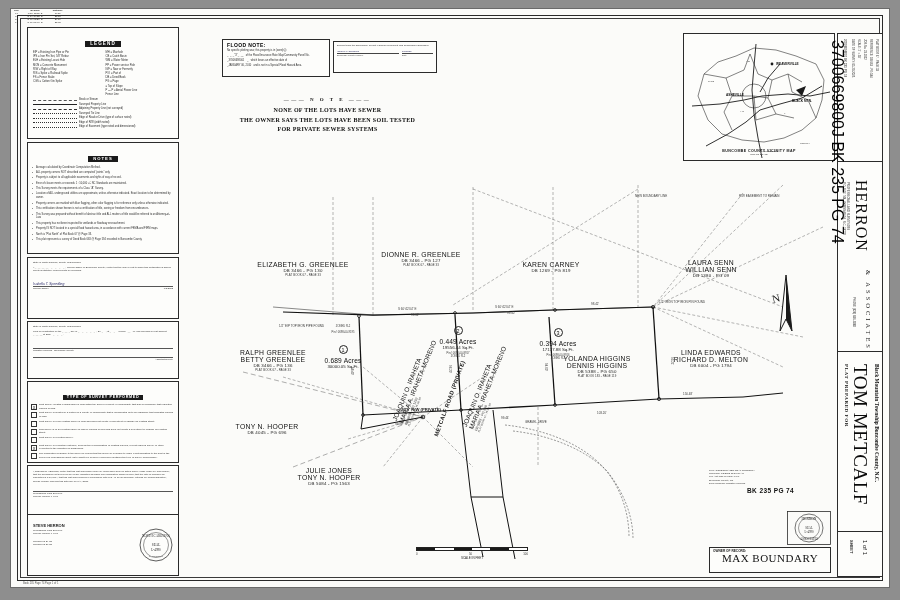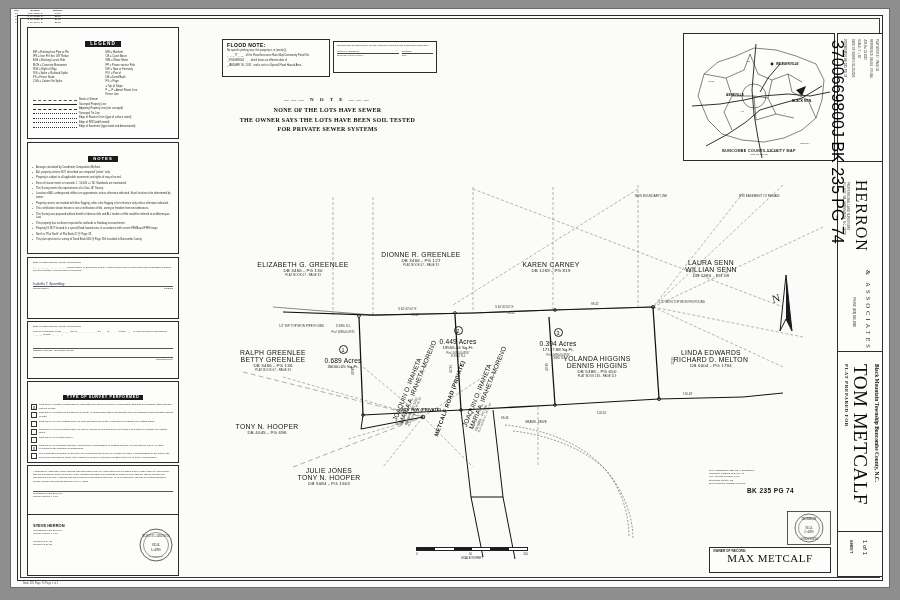--- a/index.html
+++ b/index.html
@@ -497,21 +497,21 @@
         <circle cx="22" cy="17" r="10.5" fill="none" stroke="#3a3a3a" stroke-width="0.5"></circle>
         <text x="22" y="9" font-size="3.6" text-anchor="middle" fill="#2a2a2a" font-family="Liberation Serif, serif">HERRON</text>
         <text x="22" y="18" font-size="3" text-anchor="middle" fill="#2a2a2a" font-family="Liberation Serif, serif">SEAL</text>
         <text x="22" y="22" font-size="3" text-anchor="middle" fill="#2a2a2a" font-family="Liberation Serif, serif">L-4990</text>
         <text x="22" y="29" font-size="3" text-anchor="middle" fill="#2a2a2a" font-family="Liberation Serif, serif">ASSOCIATES</text>
       </svg>
     </div>
 
     <div class="box" id="ownerbox">
       <div class="oc">OWNER OF RECORD:</div>
-      <div class="on">MAX METCALF</div>
+      <div class="on">MAX BOUNDARY</div>
     </div>
 
     <div style="position:absolute; left:214px; top:88px; width:205px;">
       <div class="ser bold" style="font-size:5px; text-align:center; letter-spacing:2.5px; color:#111;">——— N O T E ———</div>
       <div class="ser bold" style="font-size:6px; text-align:center; line-height:1.6; margin-top:4px; letter-spacing:.3px; color:#0d0d0d;">
         NONE OF THE LOTS HAVE SEWER<br>
         THE OWNER SAYS THE LOTS HAVE BEEN SOIL TESTED<br>
         FOR PRIVATE SEWER SYSTEMS
       </div>
     </div>

